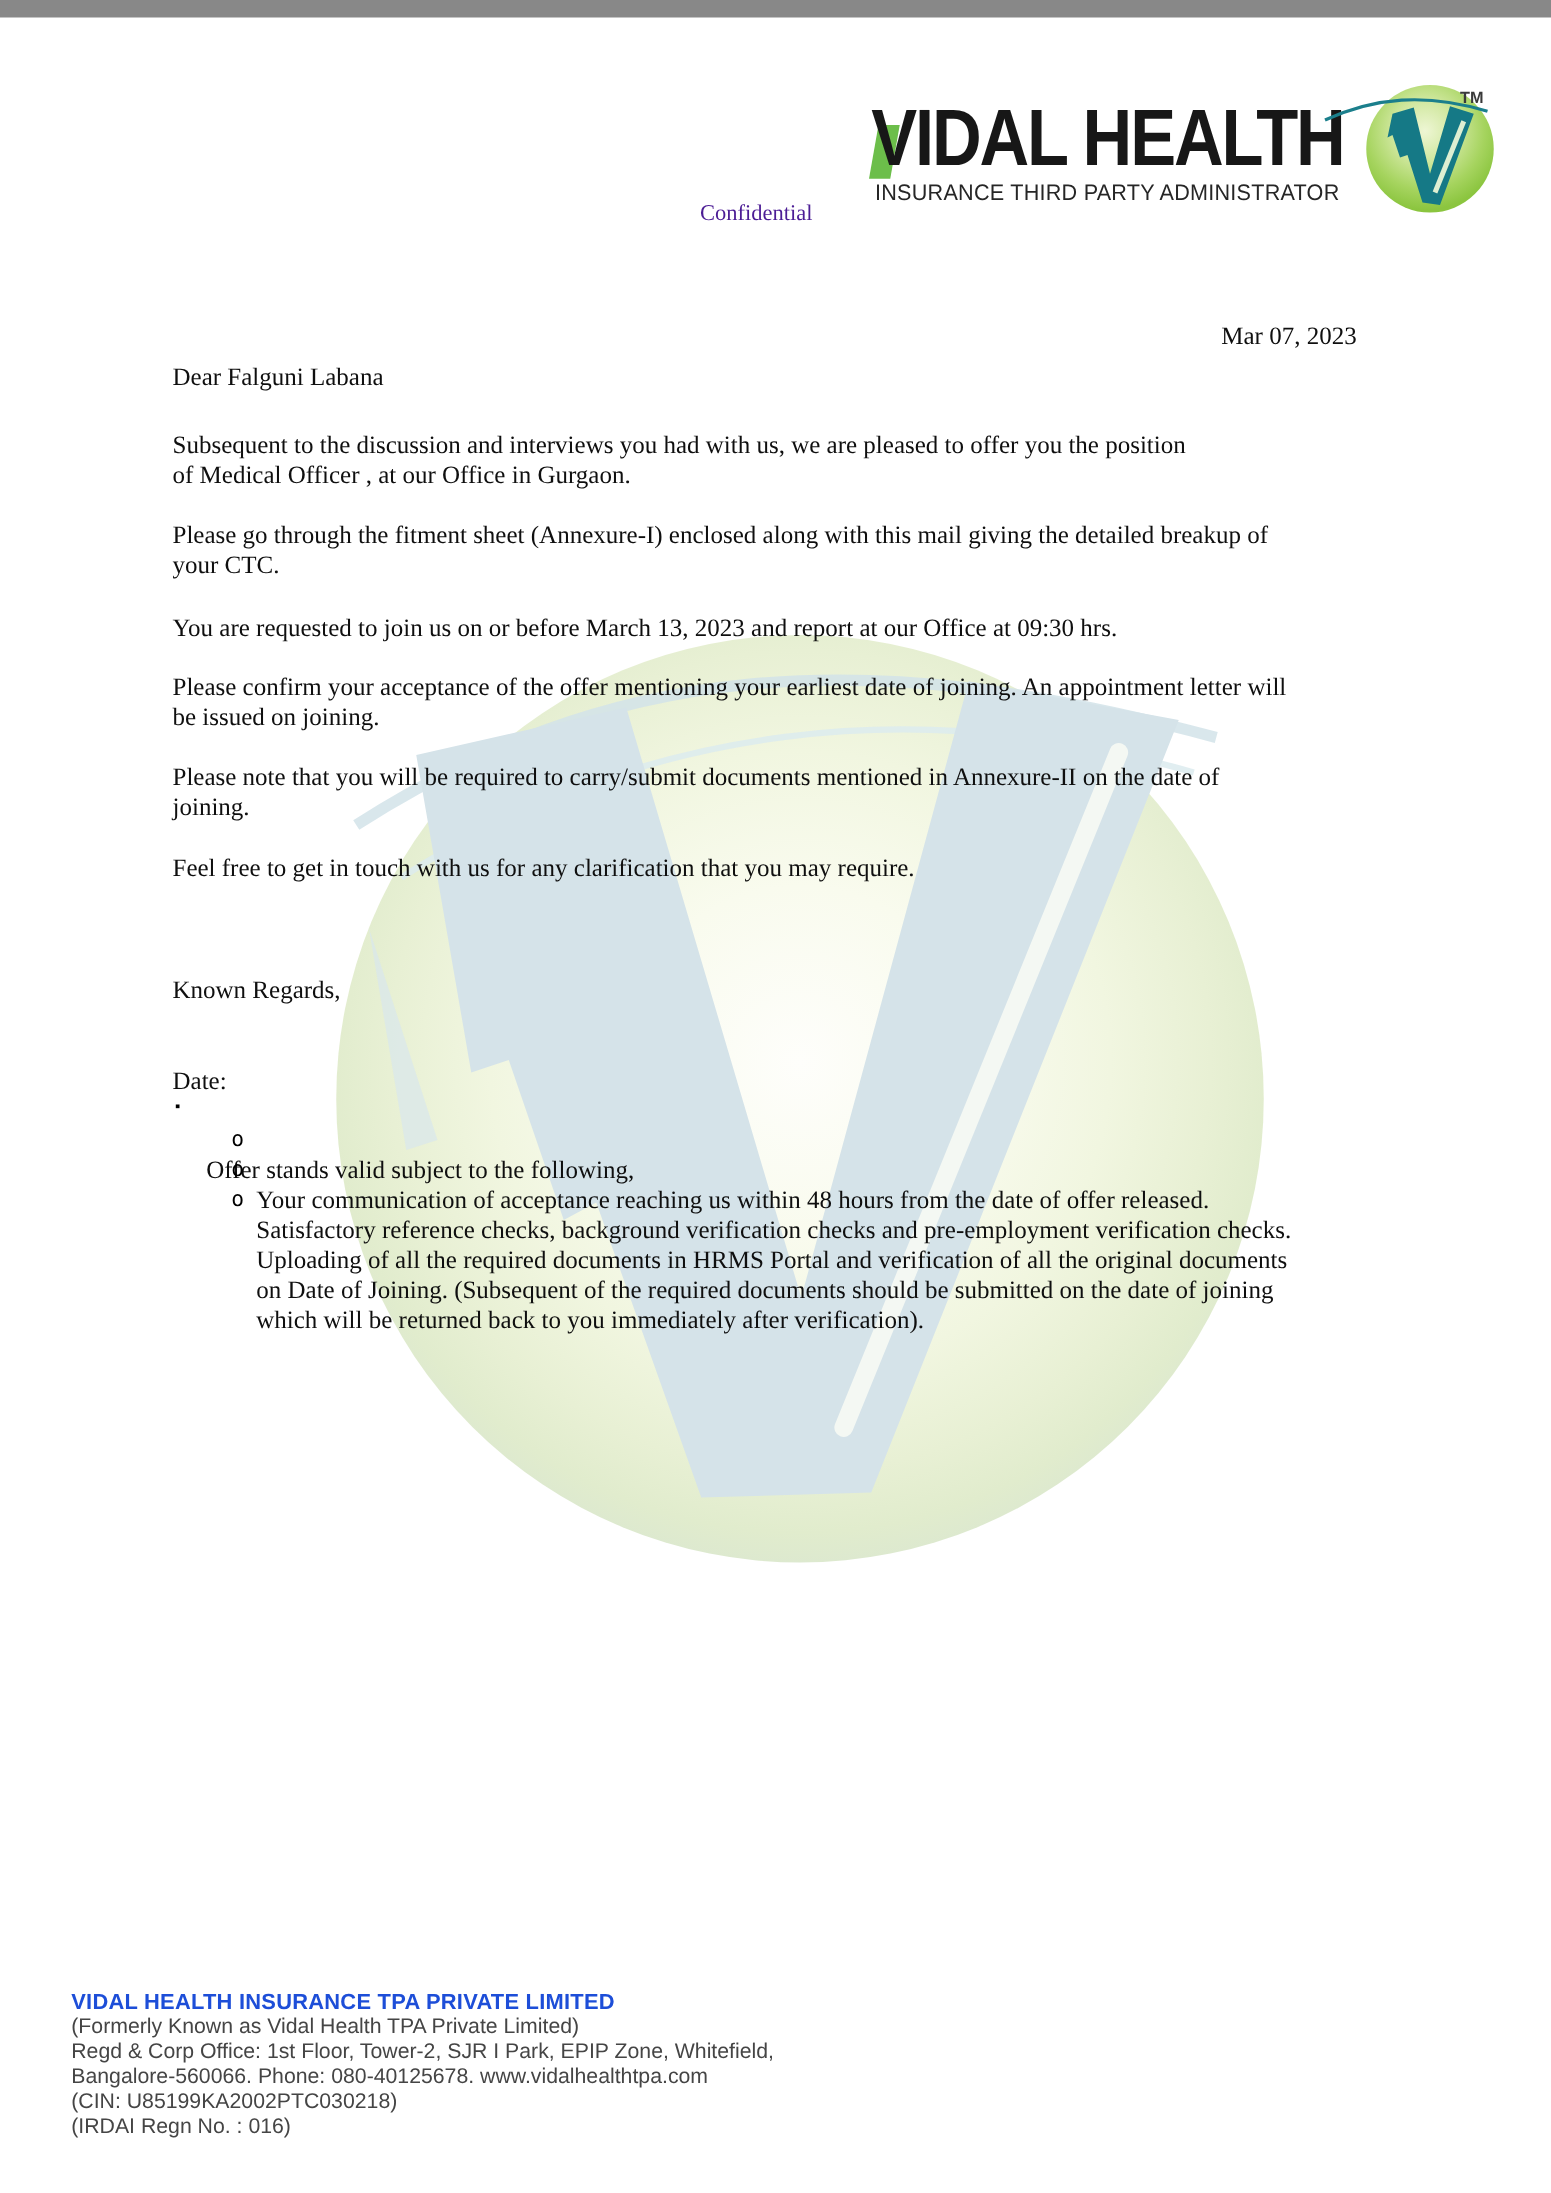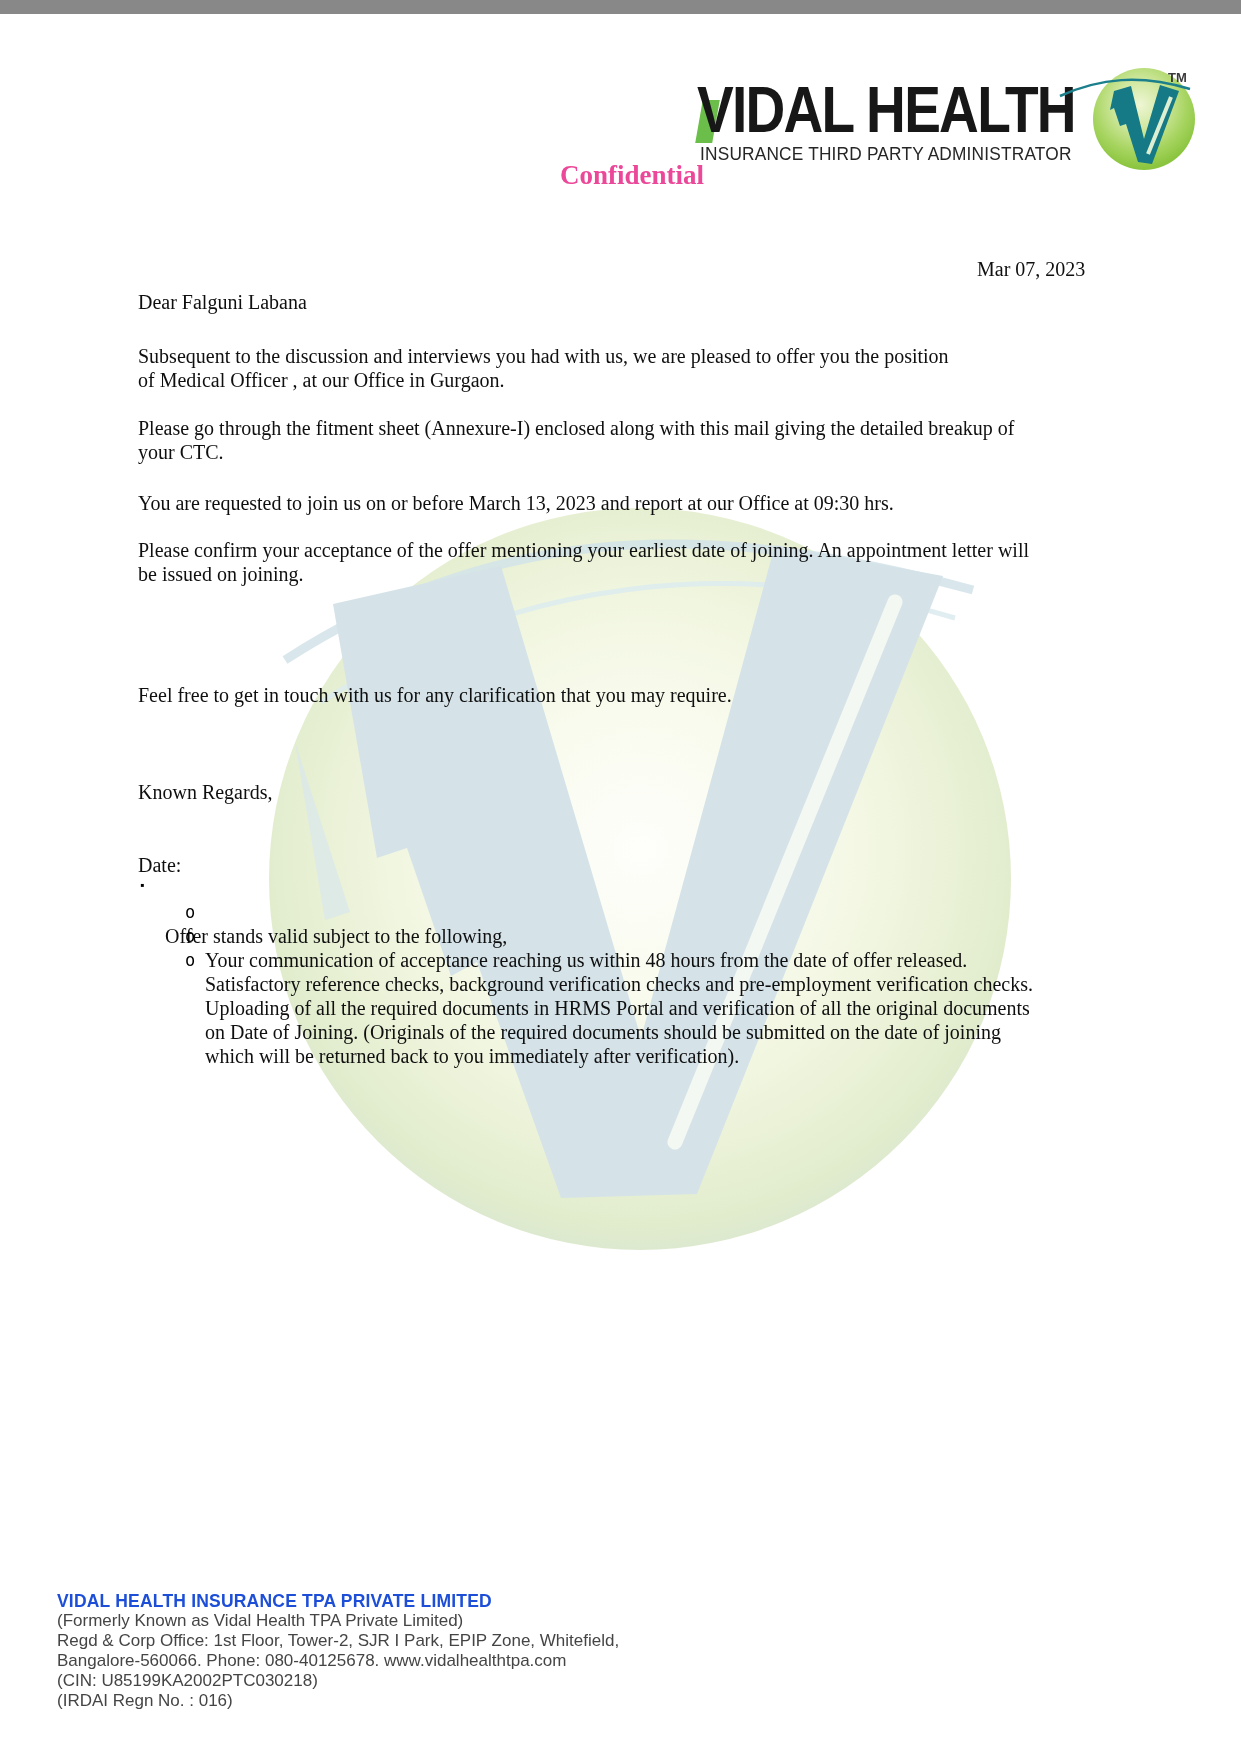--- a/index.html
+++ b/index.html
@@ -19,21 +19,21 @@
     left:699px;top:86px;width:17px;height:43px;background:#6cbe4a;
     transform:skewX(-10deg);z-index:2;
   }
   .brand-subtitle{
     left:700px;top:130px;font-family:"Liberation Sans",sans-serif;
     font-size:18px;letter-spacing:.2px;color:#262626;white-space:nowrap;
     transform:scaleX(.96);transform-origin:left top;z-index:3;line-height:1.15;
   }
   .logo-svg{left:1058px;top:48px;z-index:3;}
   .confidential{
-    left:560px;top:146px;font-size:27px;font-weight:700;color:#ec4899;z-index:4;white-space:nowrap;
+    left:560px;top:146px;font-size:18px;font-weight:400;color:#4c1d95;z-index:4;white-space:nowrap;
   }
   
   .watermark{left:255px;top:478px;z-index:1;}
   
   .bodytxt{
     font-size:20px;line-height:24px;color:#0f0f0f;white-space:pre-line;z-index:5;
   }
   .date{left:977px;top:243px;}
   .salutation{left:138px;top:276px;}
   .p0{left:138px;top:330px;}
@@ -112,20 +112,22 @@
   <div class="abs bodytxt date">Mar 07, 2023</div>
   <div class="abs bodytxt salutation">Dear Falguni  Labana</div>
 
   <div class="abs bodytxt p0">Subsequent to the discussion and interviews you had with us, we are pleased to offer you the position
 of  Medical Officer , at our Office in Gurgaon.</div>
   <div class="abs bodytxt p1">Please go through the fitment sheet (Annexure-I) enclosed along with this mail giving the detailed breakup of
 your CTC.</div>
   <div class="abs bodytxt p2">You are requested to join us on or before March 13, 2023 and report at our Office at 09:30 hrs.</div>
   <div class="abs bodytxt p3">Please confirm your acceptance of the offer mentioning your earliest date of joining. An appointment letter will
 be issued on joining.</div>
+  <div class="abs bodytxt p4">Please note that you will be required to carry/submit documents mentioned in Annexure-II on the date of
+joining.</div>
   <div class="abs bodytxt p5">Feel free to get in touch with us for any clarification that you may require.</div>
 
   <div class="abs bodytxt closing">Known Regards,</div>
   <div class="abs bodytxt note-label">Date:</div>
 
   <div class="abs bodytxt bullet-row">
     <span class="marker">▪</span>
     <span>Offer stands valid subject to the following,</span>
   </div>
 
@@ -133,21 +135,21 @@
     <span class="marker">o</span>
     <span>Your communication of acceptance reaching us within 48 hours from the date of offer released.</span>
   </div>
   <div class="abs bodytxt sub-row s1">
     <span class="marker">o</span>
     <span>Satisfactory reference checks, background verification checks and pre-employment verification checks.</span>
   </div>
   <div class="abs bodytxt sub-row s2">
     <span class="marker">o</span>
     <span>Uploading of all the required documents in HRMS Portal and verification of all the original documents
-on Date of Joining. (Originals of the required documents should be submitted on the date of joining
+on Date of Joining. (Subsequent of the required documents should be submitted on the date of joining
 which will be returned back to you immediately after verification).</span>
   </div>
 
   <div class="abs footer">
     <div class="company">VIDAL HEALTH INSURANCE TPA PRIVATE LIMITED</div>
     <div>(Formerly Known as Vidal Health TPA Private Limited)</div>
     <div>Regd &amp; Corp Office: 1st Floor, Tower-2, SJR I Park, EPIP Zone, Whitefield,</div>
     <div>Bangalore-560066. Phone: 080-40125678. www.vidalhealthtpa.com</div>
     <div>(CIN: U85199KA2002PTC030218)</div>
     <div>(IRDAI Regn No. : 016)</div>

